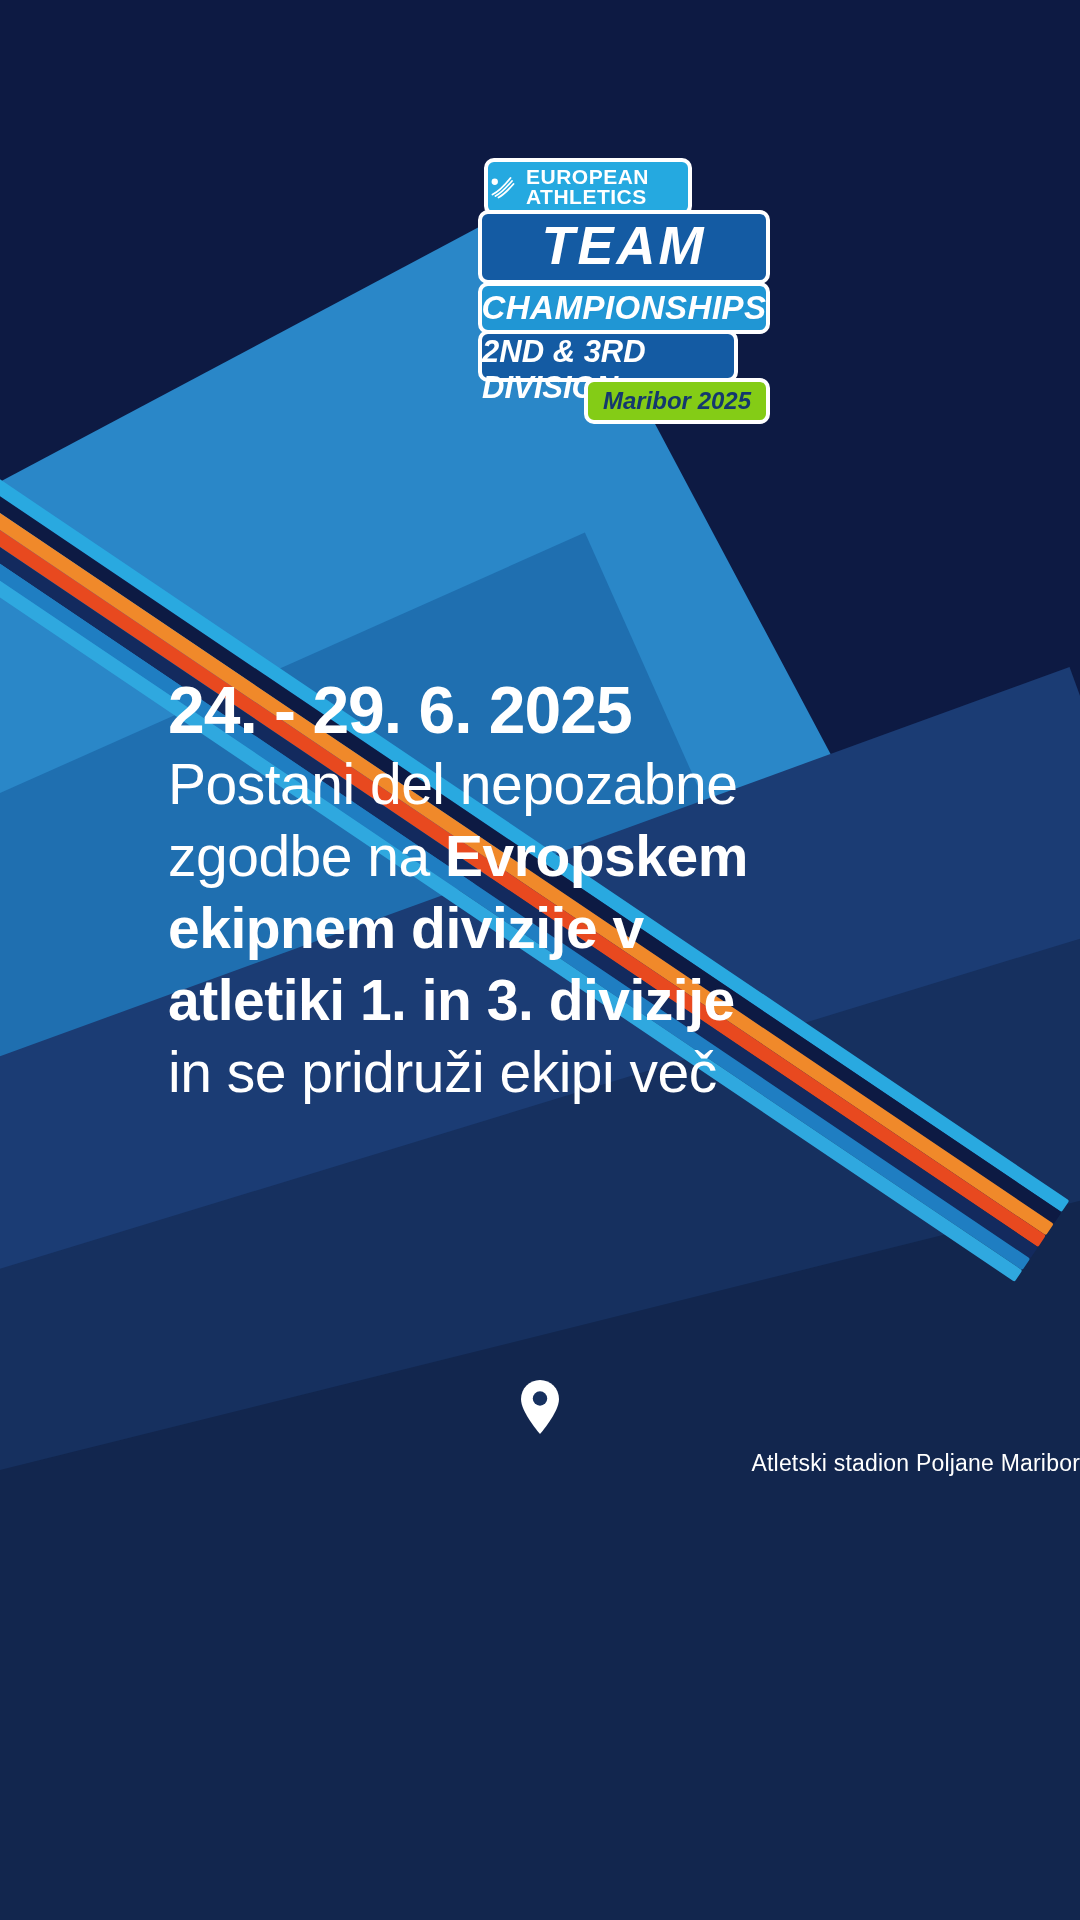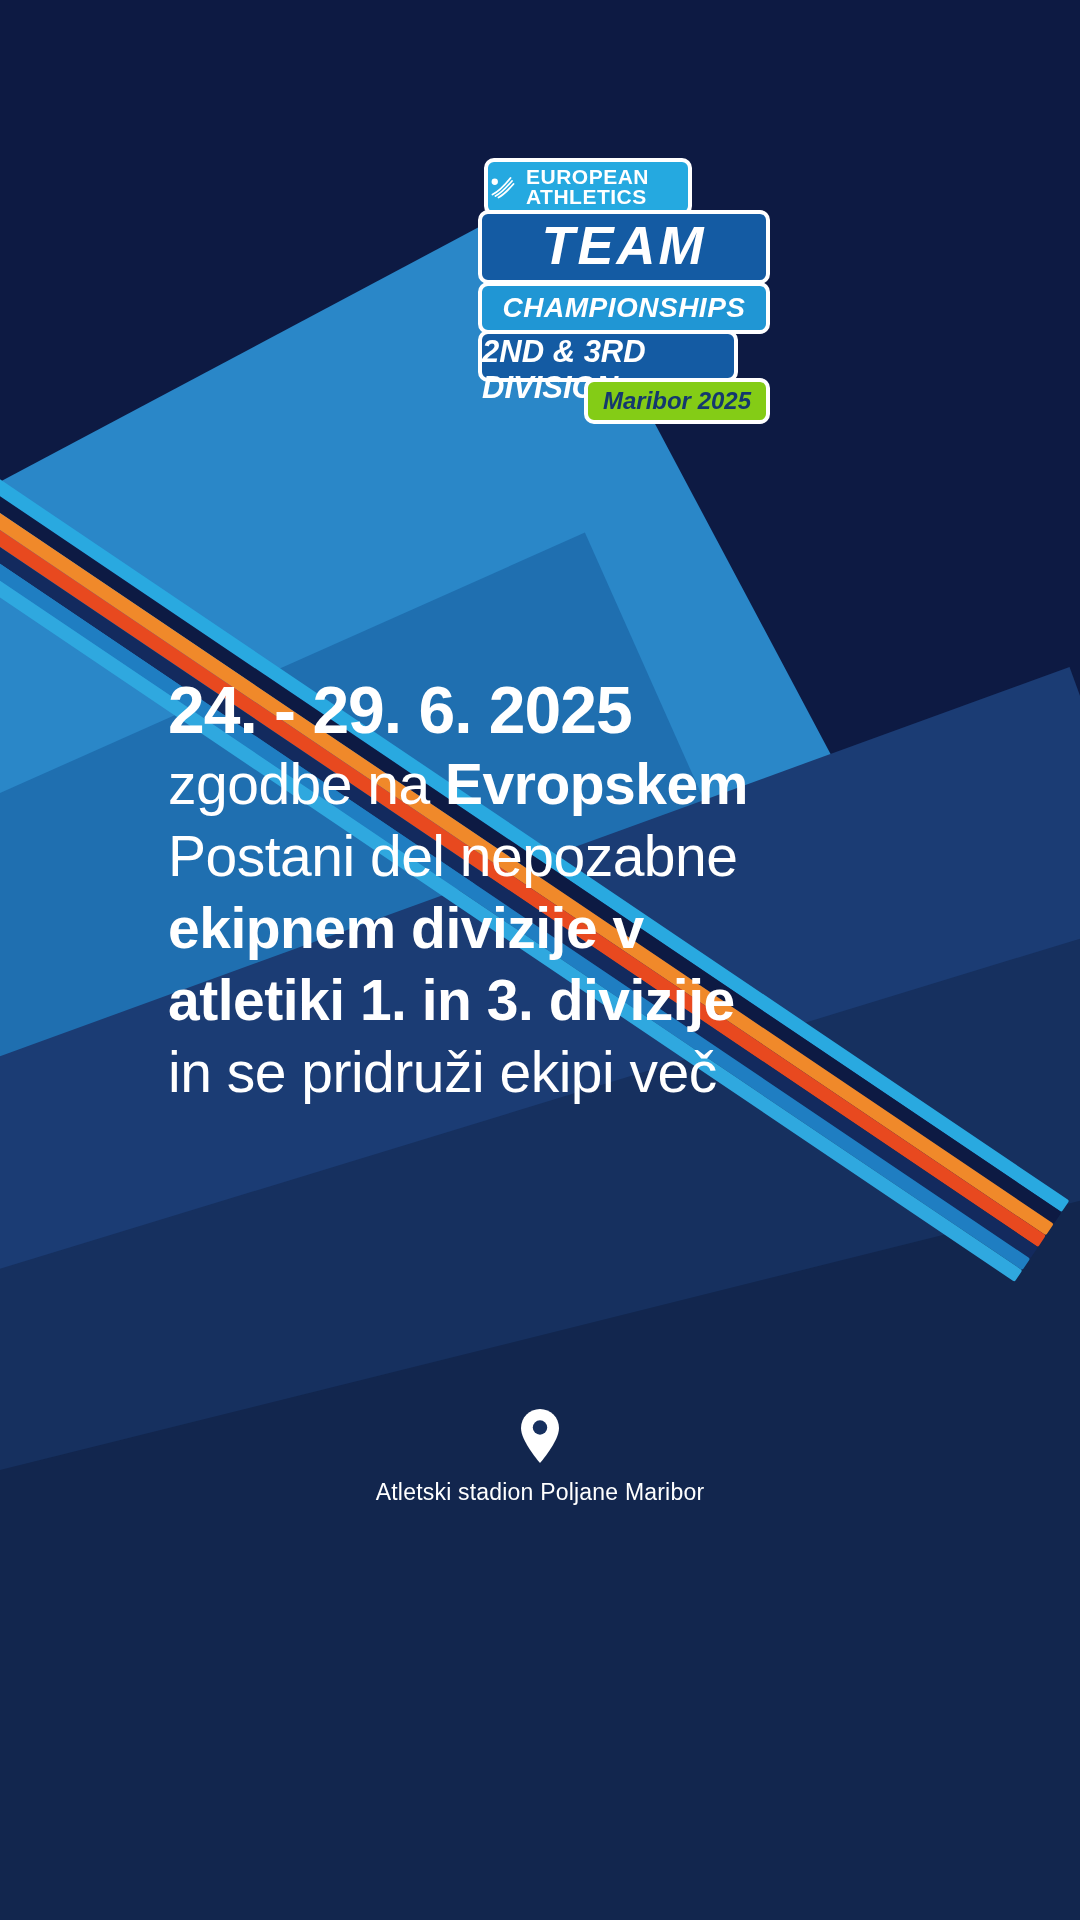--- a/index.html
+++ b/index.html
@@ -182,21 +182,21 @@
     background: #2096d4;
     border: 4px solid #ffffff;
     border-radius: 10px;
     box-sizing: border-box;
     display: flex;
     align-items: center;
     justify-content: center;
   }
   .logo-champ span {
     color: #ffffff;
-    font-size: 28px;
+    font-size: 33px;
     font-weight: bold;
     font-style: italic;
     letter-spacing: 0.5px;
   }
   .logo-div {
     position: absolute;
     left: 0px;
     top: 172px;
     width: 260px;
     height: 52px;
@@ -256,22 +256,22 @@
     font-weight: 300;
     letter-spacing: -0.5px;
   }
   .lead b { font-weight: bold; }
 
   
   .venue {
     position: absolute;
     left: 0;
     right: 0;
-    top: 1407px;
-    text-align: center;
+    top: 1378px;
+    text-align: right;
   }
   .pin {
     display: block;
     margin: 0 auto 14px auto;
   }
   .venue-name {
     color: #ffffff;
     font-size: 23px;
     letter-spacing: 0.2px;
   }
@@ -331,24 +331,24 @@
     </div>
 
     <div class="logo-city">
       <span>Maribor 2025</span>
     </div>
   </div>
 
   <div class="copy">
     <div class="date">24. - 29. 6. 2025</div>
     <div class="lead">
+      <div>Postani del nepozabne</div>
       <div>
         <span>zgodbe na </span><b>Evropskem</b>
       </div>
-      <div>Postani del nepozabne</div>
       <div>
         <b>ekipnem divizije v</b>
       </div>
       <div>
         <b>atletiki 1. in 3. divizije</b>
       </div>
       <div>in se pridruži ekipi več</div>
     </div>
   </div>
 

